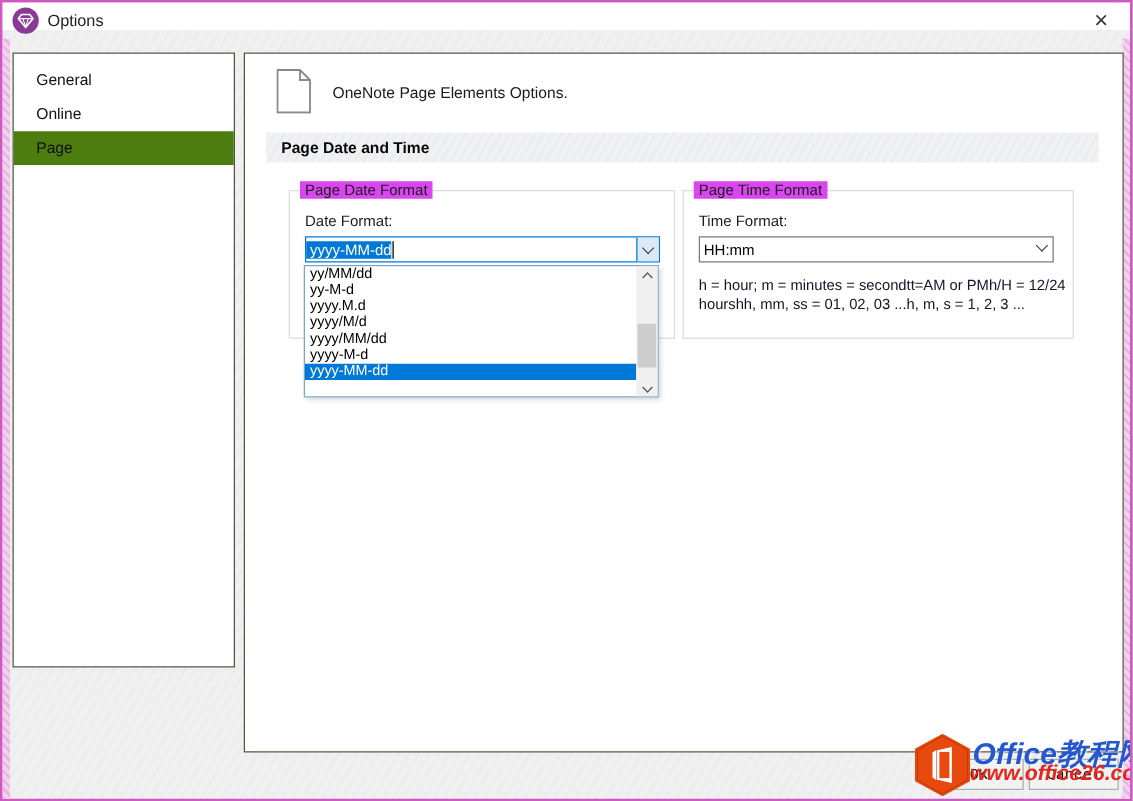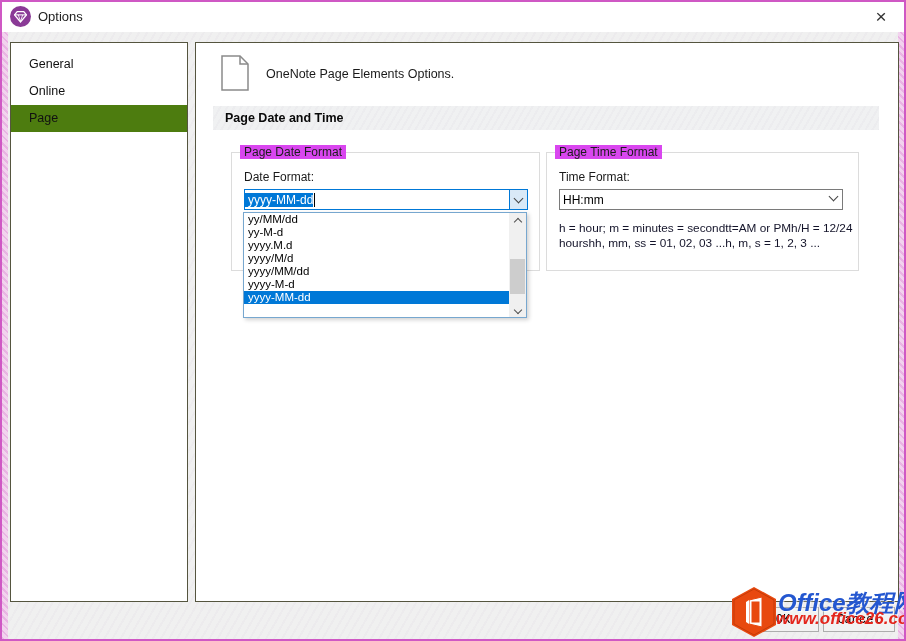--- a/index.html
+++ b/index.html
@@ -12,28 +12,28 @@
     position:relative; width:906px; height:641px;
     background:#f0f0f0; overflow:hidden;
     border:2px solid #cf58c4;
     background-image: repeating-linear-gradient(120deg, rgba(190,170,200,0.07) 0 2px, transparent 2px 7px);
   }
   .frame-strip { position:absolute; top:29px; bottom:0; width:6px; background:#f2d3ee;
     background-image: repeating-linear-gradient(45deg, rgba(207,88,196,0.25) 0 2px, transparent 2px 5px); z-index:1;}
   .frame-strip.left { left:0; }
   .frame-strip.right { right:0; }
 
-  .titlebar { position:absolute; left:0; top:0; right:0; height:30px; background:#fff; z-index:2; }
+  .titlebar { position:absolute; left:0; top:0; right:0; height:22px; background:#fff; z-index:2; }
   .app-icon { position:absolute; left:8px; top:4px; width:21px; height:21px; border-radius:50%;
     background:#8a3a96; display:flex; align-items:center; justify-content:center; }
   .title-text { position:absolute; left:36px; top:7px; font-size:13px; color:#222; }
   .close-btn { position:absolute; right:10px; top:3px; width:26px; height:24px;
     display:flex; align-items:center; justify-content:center; font-size:19px; color:#333; cursor:pointer; }
 
-  .sidebar { position:absolute; left:8px; top:40px; width:178px; height:560px;
+  .sidebar { position:absolute; left:8px; top:40px; width:178px; height:492px;
     background:#fff; border:1px solid #55553f; z-index:2; padding-top:8px; }
   .side-item { height:27px; line-height:27px; padding-left:18px; font-size:12.5px; color:#111; cursor:pointer; }
   .side-item.selected { background:#4d7c0f; }
 
   .main { position:absolute; left:193px; top:40px; width:704px; height:560px;
     background:#fff; border:1px solid #55553f; z-index:2; }
 
   .doc-icon { position:absolute; left:25px; top:12px; }
   .intro-text { position:absolute; left:70px; top:24px; font-size:12.5px; color:#1a1a1a; }
 

